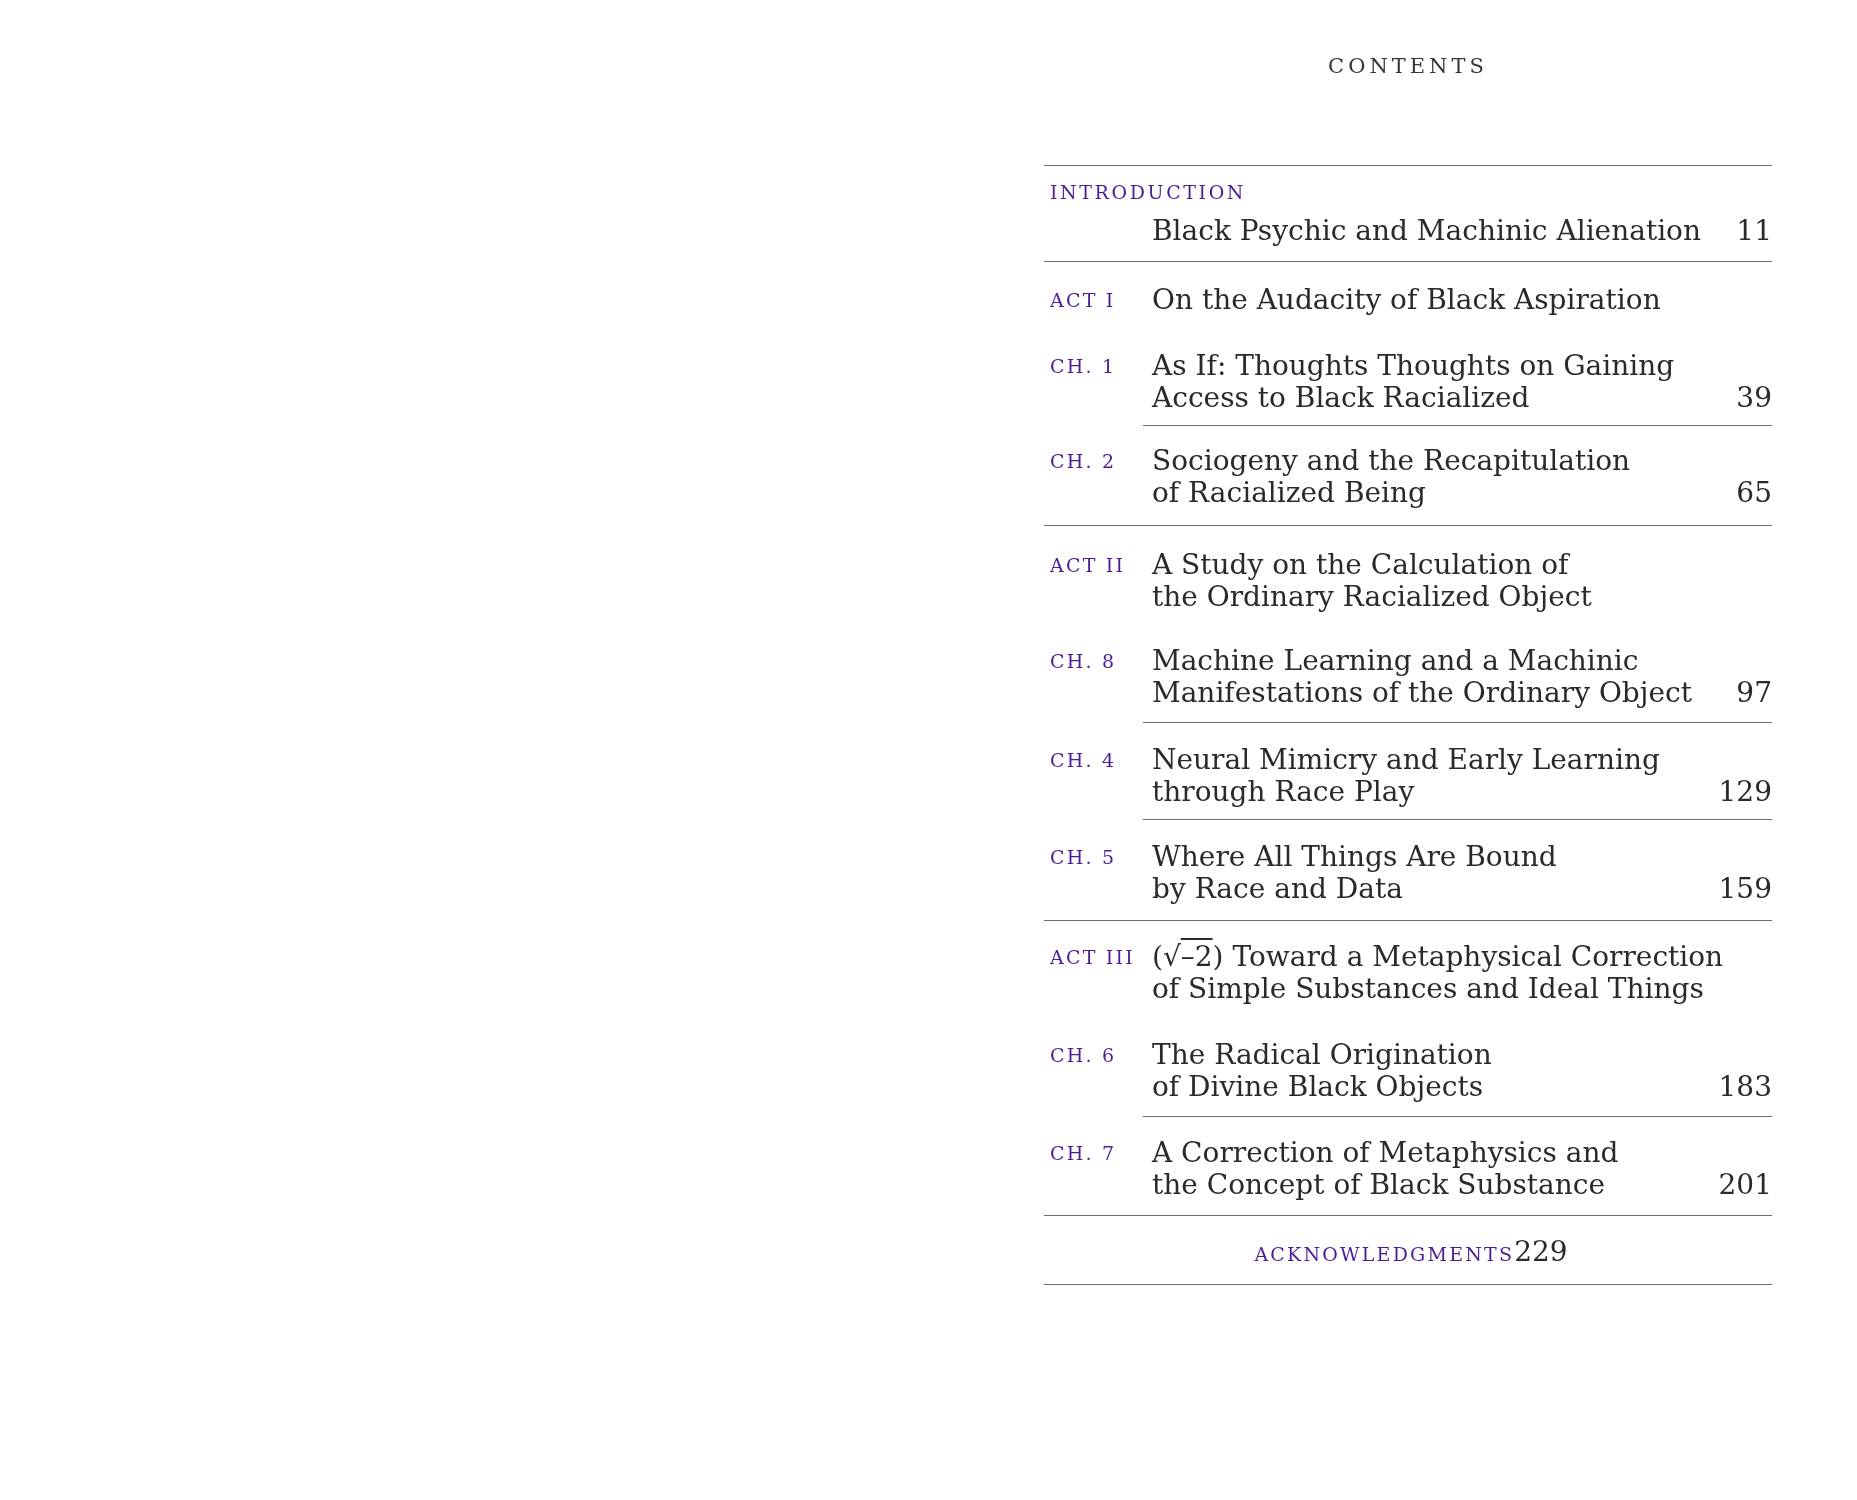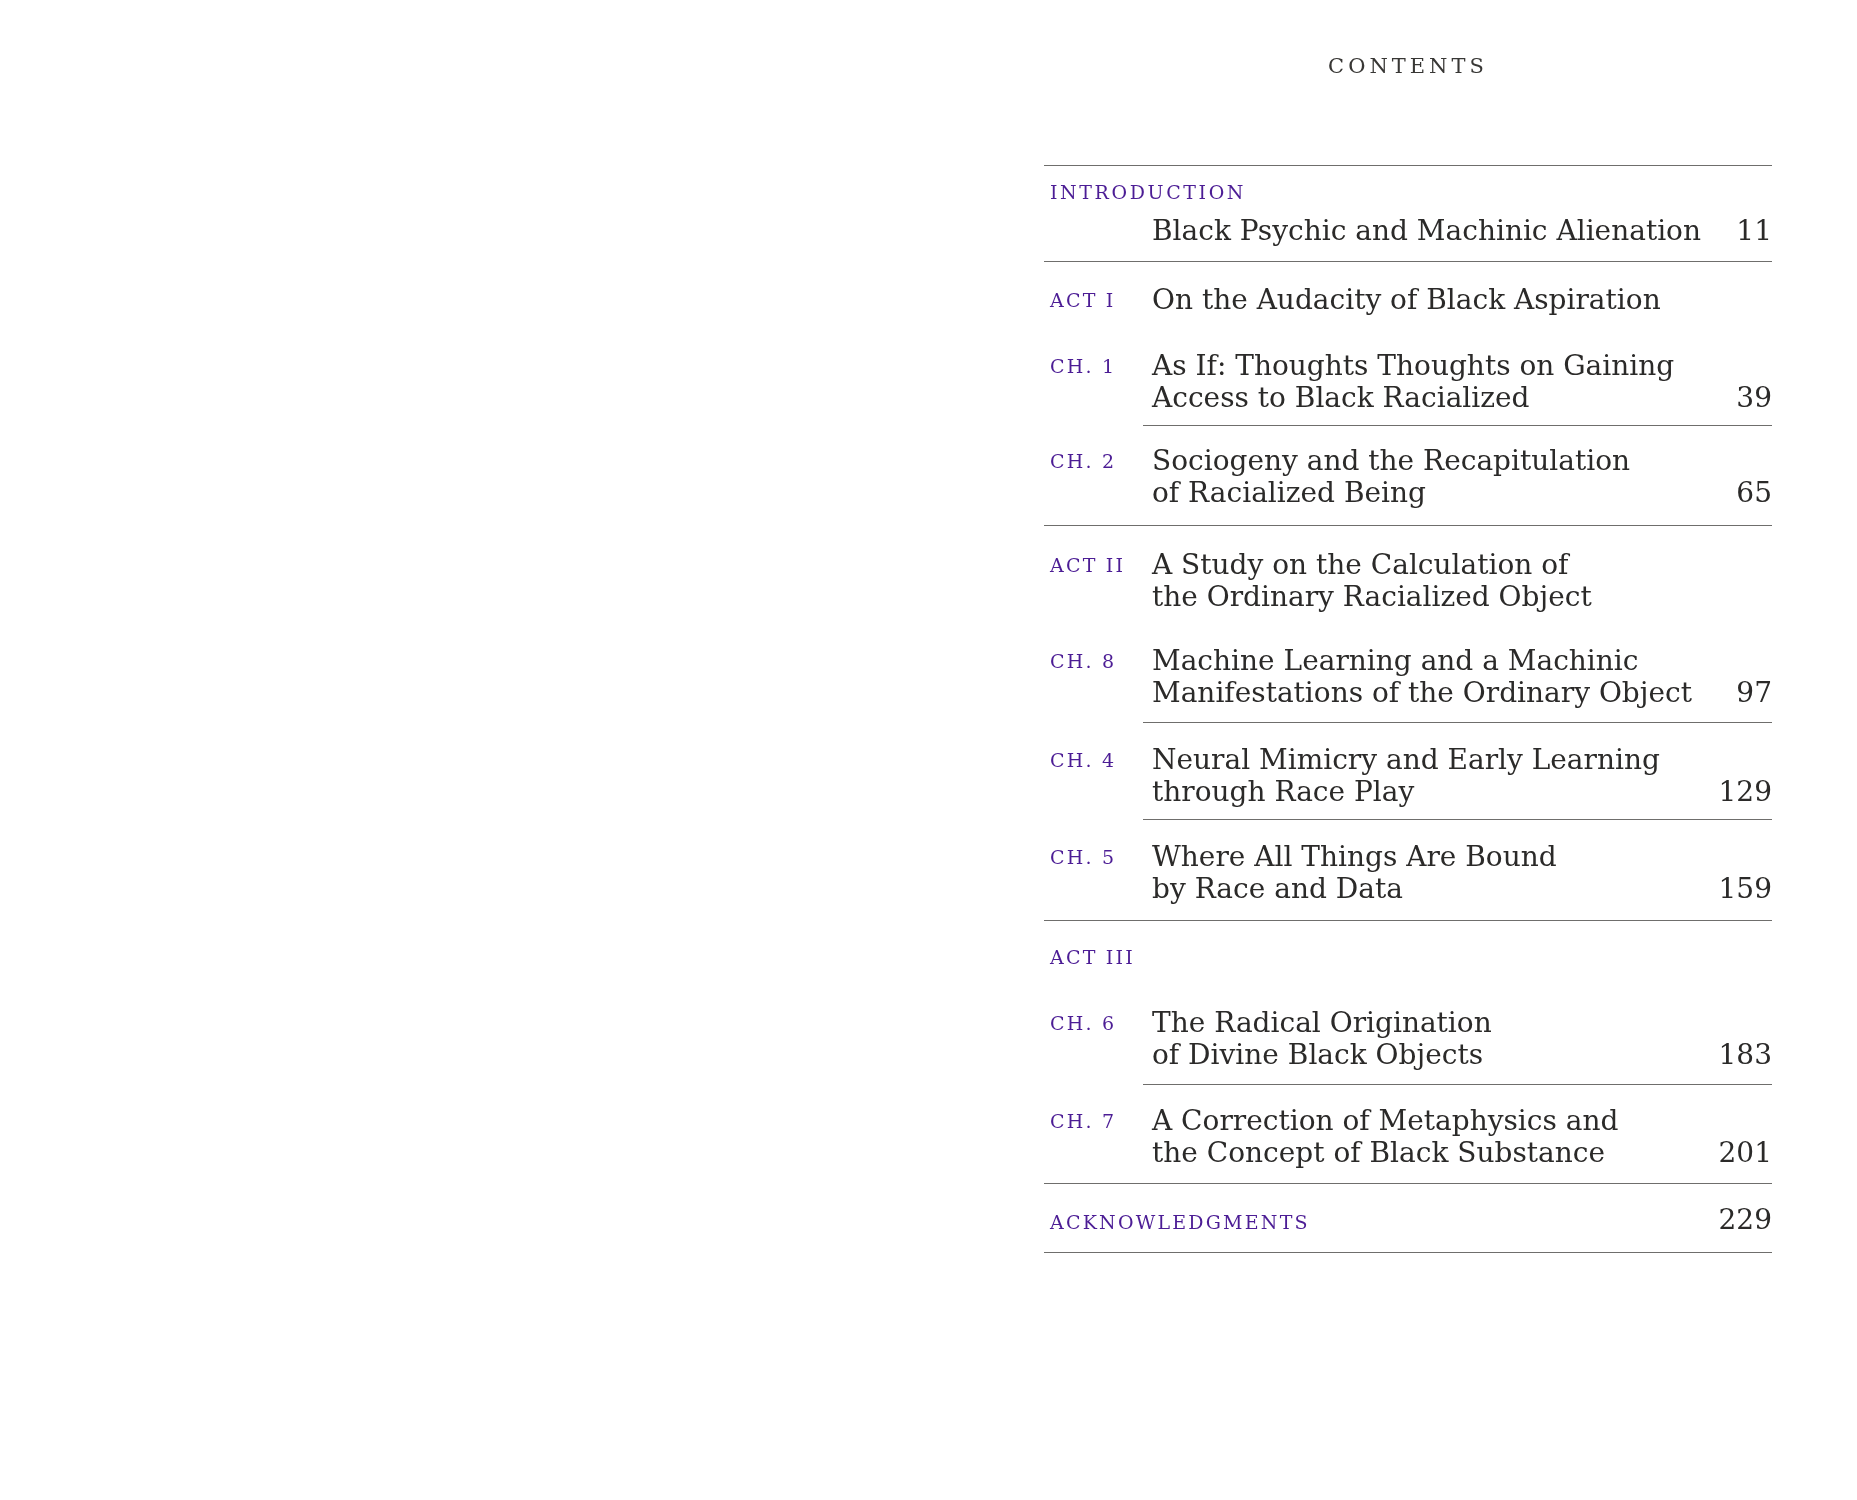--- a/index.html
+++ b/index.html
@@ -66,21 +66,21 @@
   }
   .intro-row {
     display: grid;
     grid-template-columns: 108px 1fr auto;
     font-size: 28px;
     line-height: 32px;
     margin-top: 11px;
   }
   .ack-row {
     display: flex;
-    justify-content: space-between;
+    justify-content: center;
     align-items: baseline;
     margin-top: 20px;
     font-size: 28px;
     line-height: 32px;
   }
   .ol {
     text-decoration: overline;
     text-decoration-thickness: 1.5px;
     text-underline-offset: 2px;
   }
@@ -168,20 +168,24 @@
       <div>Where All Things Are Bound</div>
       <div>by Race and Data</div>
     </span>
     <span class="page">159</span>
   </div>
 
   <hr class="rule" style="margin-top:15px">
 
   <div class="entry" style="margin-top:20px">
     <span class="label">ACT III</span>
+    <span class="lines">
+      <div><span>(√</span><span class="ol">–2</span><span>) Toward a Metaphysical Correction</span></div>
+      <div>of Simple Substances and Ideal Things</div>
+    </span>
     <span class="page"></span>
   </div>
 
   <div class="entry" style="margin-top:34px">
     <span class="label">CH. 6</span>
     <span class="lines">
       <div>The Radical Origination</div>
       <div>of Divine Black Objects</div>
     </span>
     <span class="page">183</span>

